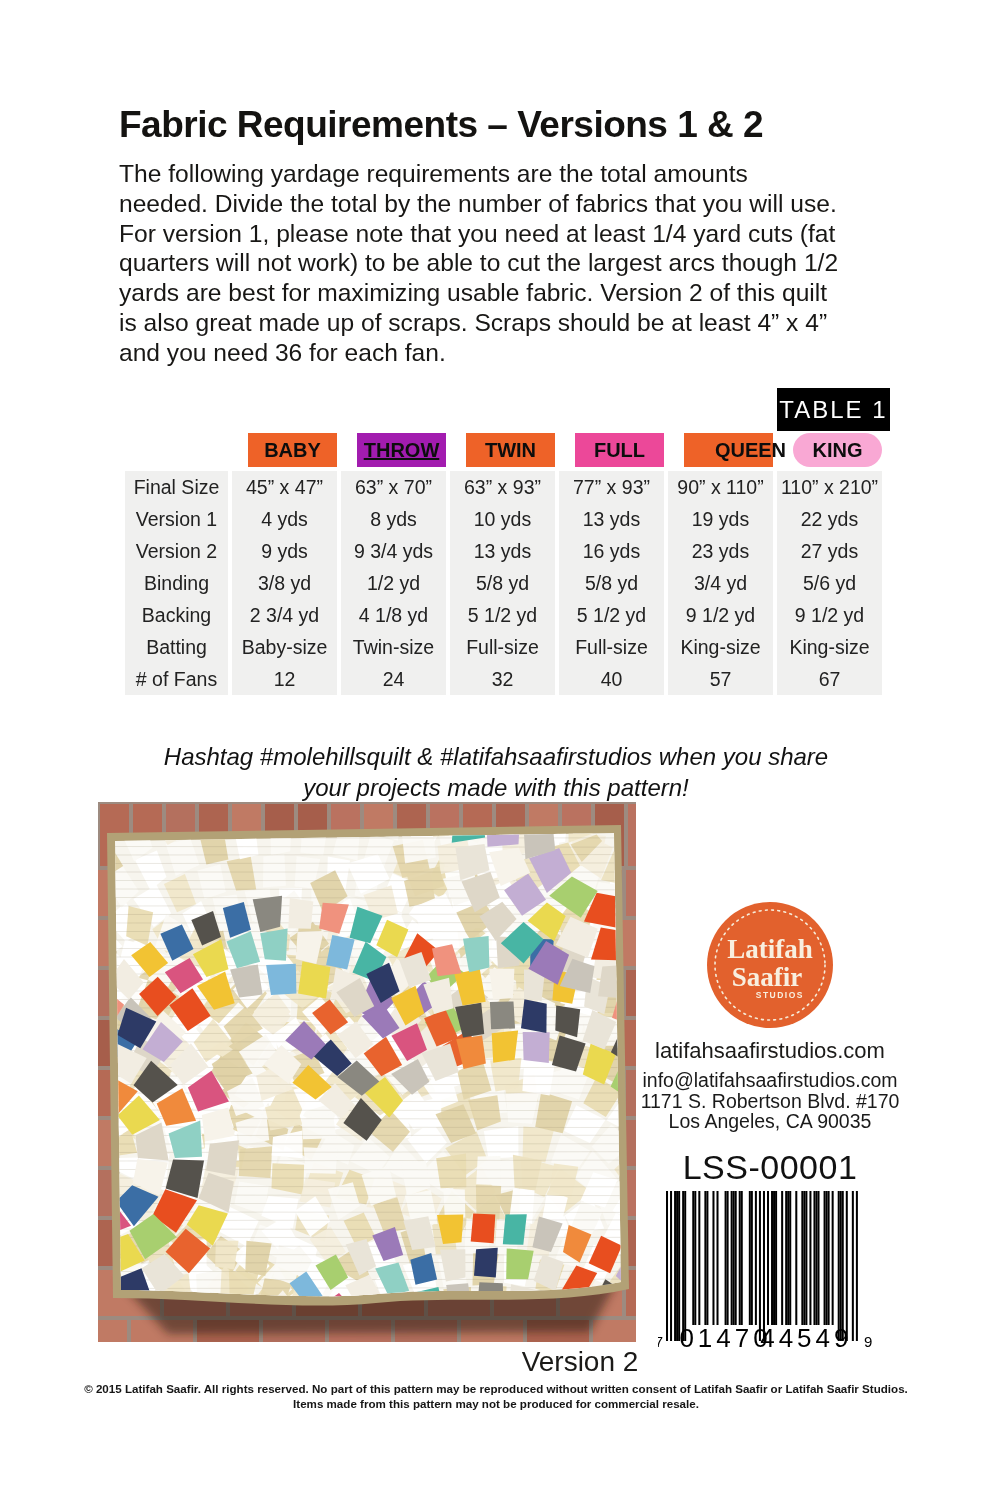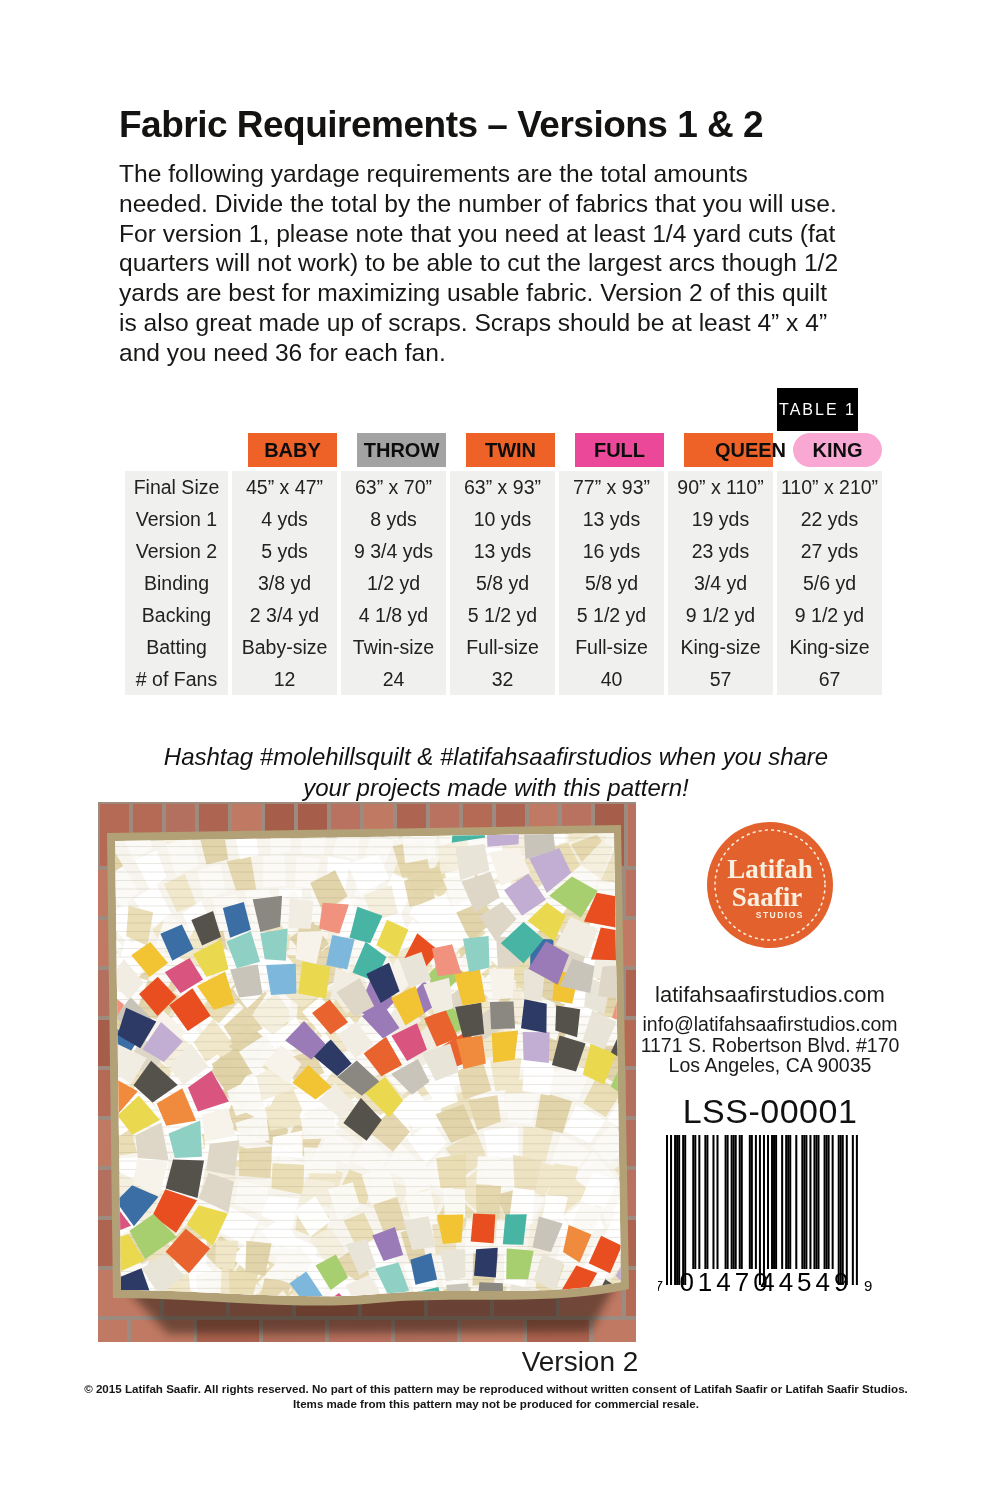--- a/index.html
+++ b/index.html
@@ -2,35 +2,35 @@
 <html><head>
 <meta charset="utf-8">
 <style>
   html,body{margin:0;padding:0;background:#ffffff;}
   .page{position:relative;width:993px;height:1500px;background:#fff;overflow:hidden;
         font-family:"Liberation Sans",sans-serif;color:#1d1c1a;}
   .abs{position:absolute;}
   .title{left:119px;top:104px;width:800px;font-size:37px;font-weight:700;letter-spacing:-.5px;color:#141311;}
   .intro{left:119px;top:159px;width:784px;font-size:24.6px;line-height:29.8px;white-space:pre-line;color:#181715;}
   .yard-title{left:125px;top:390px;width:652px;text-align:center;font-size:27px;font-weight:700;font-style:italic;letter-spacing:.5px;color:#111;}
-  .badge{left:777px;top:388px;width:81px;height:43px;background:#000;color:#fff;display:flex;align-items:center;justify-content:center;
-         font-size:16px;letter-spacing:2px;font-weight:400;}
+  .badge{left:777px;top:388px;width:113px;height:43px;background:#000;color:#fff;display:flex;align-items:center;justify-content:center;
+         font-size:24px;letter-spacing:2px;font-weight:400;}
   .tbl-head{left:125px;top:433px;display:grid;grid-template-columns:103px repeat(6,105px);column-gap:4px;}
   .tbl-head .h{height:34px;display:flex;align-items:center;justify-content:center;
                font-weight:700;font-size:20px;color:#0d0d0d;margin-left:16px;}
   .tbl-head .sp{background:transparent;}
   .tbl-body{left:125px;top:471px;display:grid;grid-template-columns:103px repeat(6,105px);column-gap:4px;grid-auto-rows:32px;border-radius:27px;}
   .tbl-body .c{background:#f0f0ef;display:flex;align-items:center;justify-content:center;font-size:19.5px;color:#222;}
   .hashtag{left:96px;top:741px;width:800px;text-align:center;font-style:italic;font-weight:500;
            font-size:24px;line-height:31px;white-space:pre-line;color:#121212;}
   .photo{left:98px;top:802px;width:538px;height:540px;}
   .caption{left:460px;top:1346px;width:240px;text-align:center;font-size:28px;color:#1b1a18;}
   .copyright{left:46px;top:1381px;width:900px;text-align:center;font-size:11.6px;line-height:15.4px;white-space:pre-line;color:#161616;font-weight:bold;}
-  .rightcol{left:640px;top:820px;width:260px;display:flex;flex-direction:column;align-items:center;}
-  .website{margin-top:32px;font-size:22px;color:#1c1b19;}
+  .rightcol{left:640px;top:900px;width:260px;display:flex;flex-direction:column;align-items:center;}
+  .website{margin-top:8px;font-size:22px;color:#1c1b19;}
   .contact{margin-top:6px;text-align:center;font-size:19.5px;line-height:20.5px;white-space:pre-line;color:#1a1a1a;}
   .sku{margin-top:16px;font-size:34px;letter-spacing:.5px;color:#111;}
   .barcode{margin-top:4px;}
 </style>
 </head>
 <body>
 
 <div class="page">
 
   <div class="abs title">Fabric Requirements – Versions 1 &amp; 2</div>
@@ -41,21 +41,21 @@
 quarters will not work) to be able to cut the largest arcs though 1/2
 yards are best for maximizing usable fabric. Version 2 of this quilt
 is also great made up of scraps. Scraps should be at least 4” x 4”
 and you need 36 for each fan.</div>
 
   <div class="abs badge">TABLE 1</div>
 
   <div class="abs tbl-head">
       <div class="h sp"></div>
       <div class="h" style="background: rgb(238, 98, 40);">BABY</div>
-      <div class="h" style="background: #a3a3a3;">THROW</div>
+      <div class="h" style="background: #a21caf; text-decoration: underline;">THROW</div>
       <div class="h" style="background: rgb(238, 98, 40);">TWIN</div>
       <div class="h" style="background: #ec4899;">FULL</div>
       <div class="h" style="background: rgb(238, 98, 40); padding-left: 44px;">QUEEN</div>
       <div class="h" style="background: #f9a8d4; border-radius: 17px;">KING</div>
     </div>
   <div class="abs tbl-body">
       <div class="c lbl">Final Size</div>
       <div class="c">45” x 47”</div>
       <div class="c">63” x 70”</div>
       <div class="c">63” x 93”</div>
@@ -63,21 +63,21 @@
       <div class="c">90” x 110”</div>
       <div class="c">110” x 210”</div>
       <div class="c lbl">Version 1</div>
       <div class="c">4 yds</div>
       <div class="c">8 yds</div>
       <div class="c">10 yds</div>
       <div class="c">13 yds</div>
       <div class="c">19 yds</div>
       <div class="c">22 yds</div>
       <div class="c lbl">Version 2</div>
-      <div class="c">5 yds</div>
+      <div class="c">9 yds</div>
       <div class="c">9 3/4 yds</div>
       <div class="c">13 yds</div>
       <div class="c">16 yds</div>
       <div class="c">23 yds</div>
       <div class="c">27 yds</div>
       <div class="c lbl">Binding</div>
       <div class="c">3/8 yd</div>
       <div class="c">1/2 yd</div>
       <div class="c">5/8 yd</div>
       <div class="c">5/8 yd</div>

